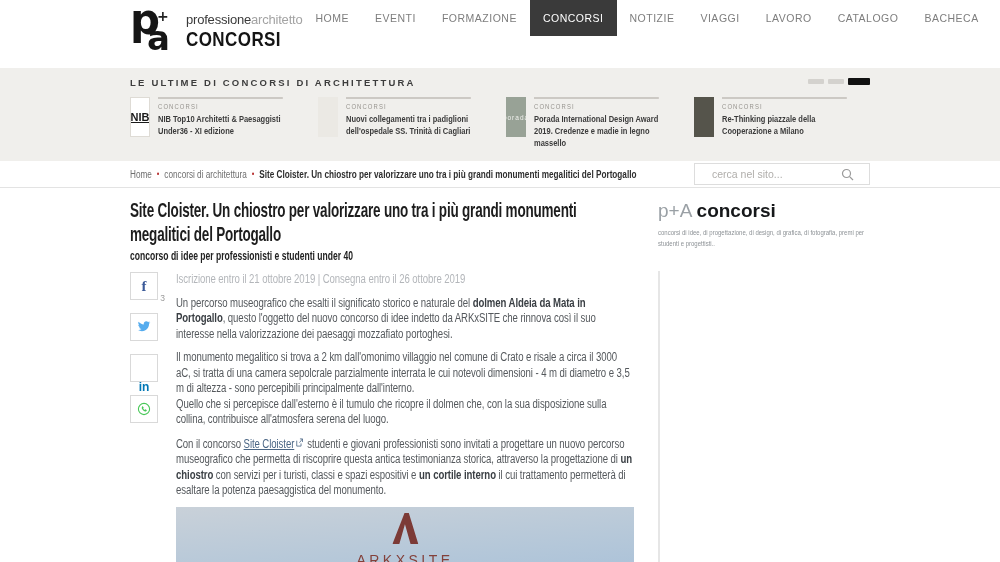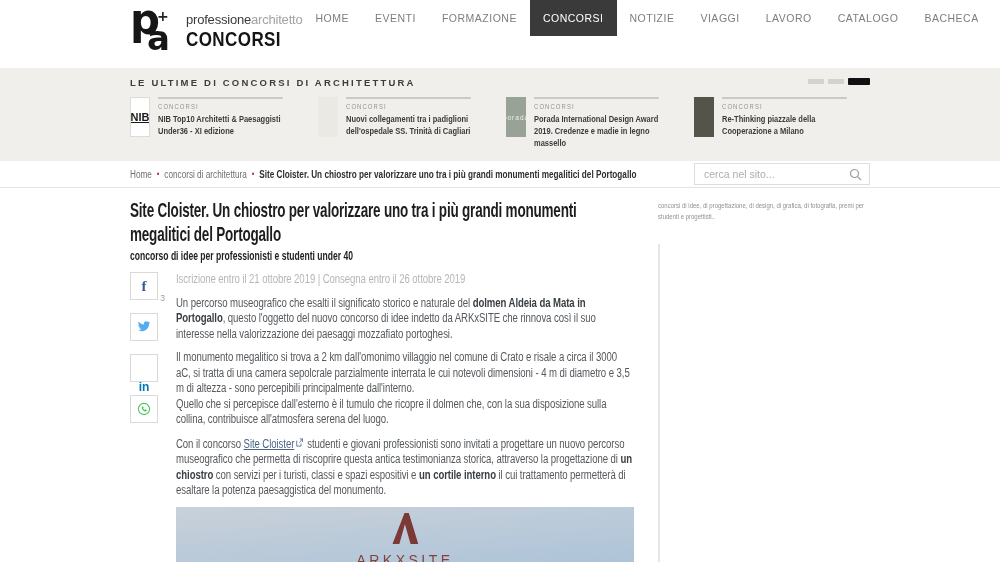--- a/index.html
+++ b/index.html
@@ -50,21 +50,21 @@
   
   .crumb-bar{background:#fff;border-bottom:1px solid #e3e3e3;}
   .crow{display:flex;align-items:center;height:26px;}
   .crumbs{width:552px;overflow:visible;}
   .crumb-inner{display:flex;align-items:center;gap:6px;white-space:nowrap;width:max-content;
                transform:scaleX(.82);transform-origin:0 50%;font-size:10px;}
   .crumb-inner a{color:#6f6f6f;text-decoration:none;cursor:pointer;}
   .sep{color:#b83232;font-size:9px;}
   .cur{color:#2e2e2e;font-weight:700;}
   .search{margin-left:auto;width:176px;height:22px;border:1px solid #ddd;background:#fff;
-          display:flex;align-items:center;padding:0 7px;box-sizing:border-box;}
+          display:flex;align-items:center;padding:0 15px;box-sizing:border-box;}
   .search input{border:0;outline:0;flex:1;font-size:10.5px;color:#555;min-width:0;
                 font-family:"Liberation Sans",sans-serif;background:transparent;}
   .search input::placeholder{color:#b0aeab;}
 
   
   .main{display:flex;padding-top:10px;gap:26px;}
   .colL{width:502px;flex-shrink:0;}
   .h1wrap h1{margin:0;width:760px;transform:scaleX(.658);transform-origin:0 0;
      font-size:20.5px;line-height:24px;letter-spacing:-.3px;font-weight:700;color:#1d1d1d;}
   .sub{width:760px;transform:scaleX(.658);transform-origin:0 0;margin-top:2px;
@@ -271,20 +271,24 @@
                 <div class="ht1">ARKXSITE</div>
                 <div class="ht2">architecture competitions</div>
               </div>
             </div>
           </div>
         </div>
       </div>
     </div>
 
     <aside class="colR">
+      <div class="side-title">
+        <span class="st1">p+A</span>
+        <span class="st2">concorsi</span>
+      </div>
       <div class="side-desc-wrap">
         <div class="side-desc">concorsi di idee, di progettazione, di design, di grafica, di fotografia, premi per studenti e progettisti..</div>
       </div>
       <div class="side-widget"></div>
     </aside>
   </main>
 
 </div>
 
 </body></html>

